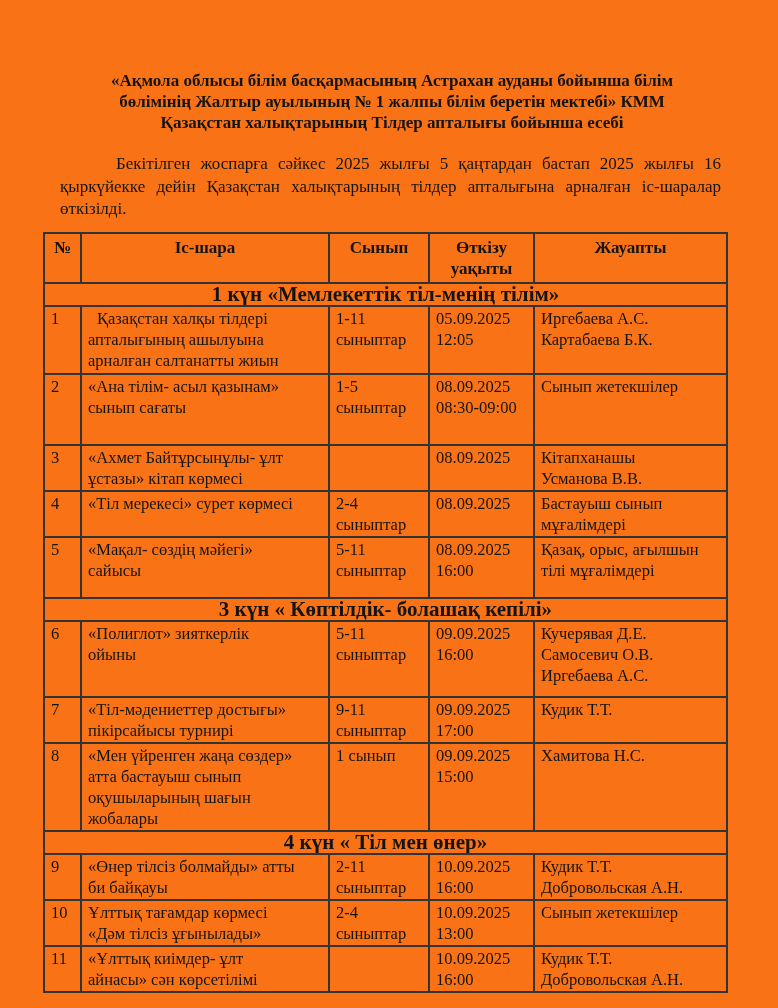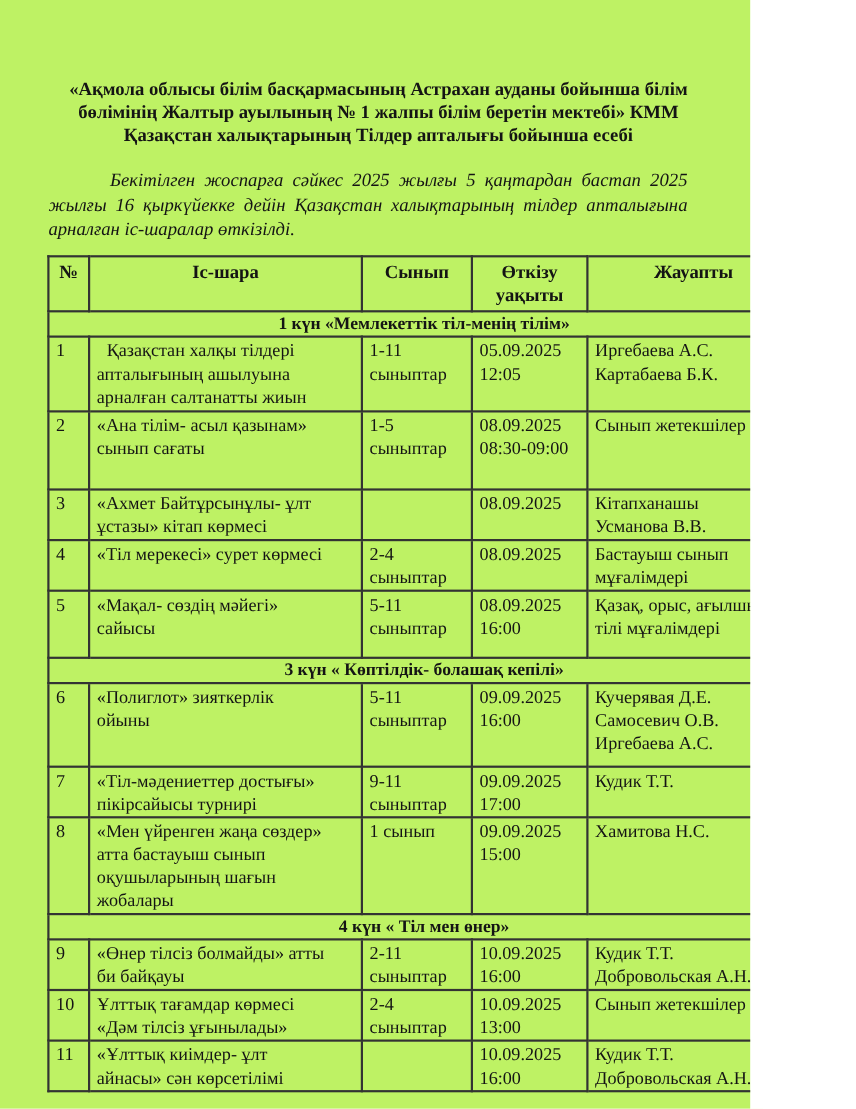--- a/index.html
+++ b/index.html
@@ -1,40 +1,39 @@
 <!DOCTYPE html>
 <html><head>
 <meta charset="utf-8">
 <style>
   * { margin: 0; padding: 0; box-sizing: border-box; }
   html, body { background: #ffffff; }
   .page {
-    width: 682px;
+    width: 778px;
     height: 1008px;
-    background: #bef264;
+    background: #f97316;
     font-family: "Liberation Serif", "DejaVu Serif", serif;
     color: #141414;
     overflow: hidden;
   }
   .doc-title {
     padding-top: 70px;
     margin: 0 52px 0 58px;
     text-align: center;
     font-weight: bold;
     font-size: 17px;
     line-height: 21px;
     white-space: pre-line;
   }
   .intro {
-    margin: 20px 57px 0 44px;
+    margin: 20px 57px 0 60px;
     font-size: 17px;
     line-height: 22.5px;
     text-align: justify;
     text-indent: 56px;
-    font-style: italic;
   }
   table.schedule {
     margin: 11px 0 0 43px;
     width: 683px;
     border-collapse: collapse;
     table-layout: fixed;
     font-size: 16.5px;
     line-height: 21px;
   }
   .schedule td, .schedule th {
@@ -47,21 +46,21 @@
   }
   .schedule thead th {
     text-align: center;
     font-weight: bold;
     font-size: 17px;
     padding: 3px 2px;
   }
   .section-row td {
     text-align: center;
     font-weight: bold;
-    font-size: 16px;
+    font-size: 21px;
     padding: 0 2px;
     vertical-align: middle;
   }
   .pre { white-space: pre-line; }
   .just { text-align: justify; }
   .indent1 { text-indent: 9px; }
   .cell-num { padding-left: 8px; }
 </style>
 </head>
 <body>

